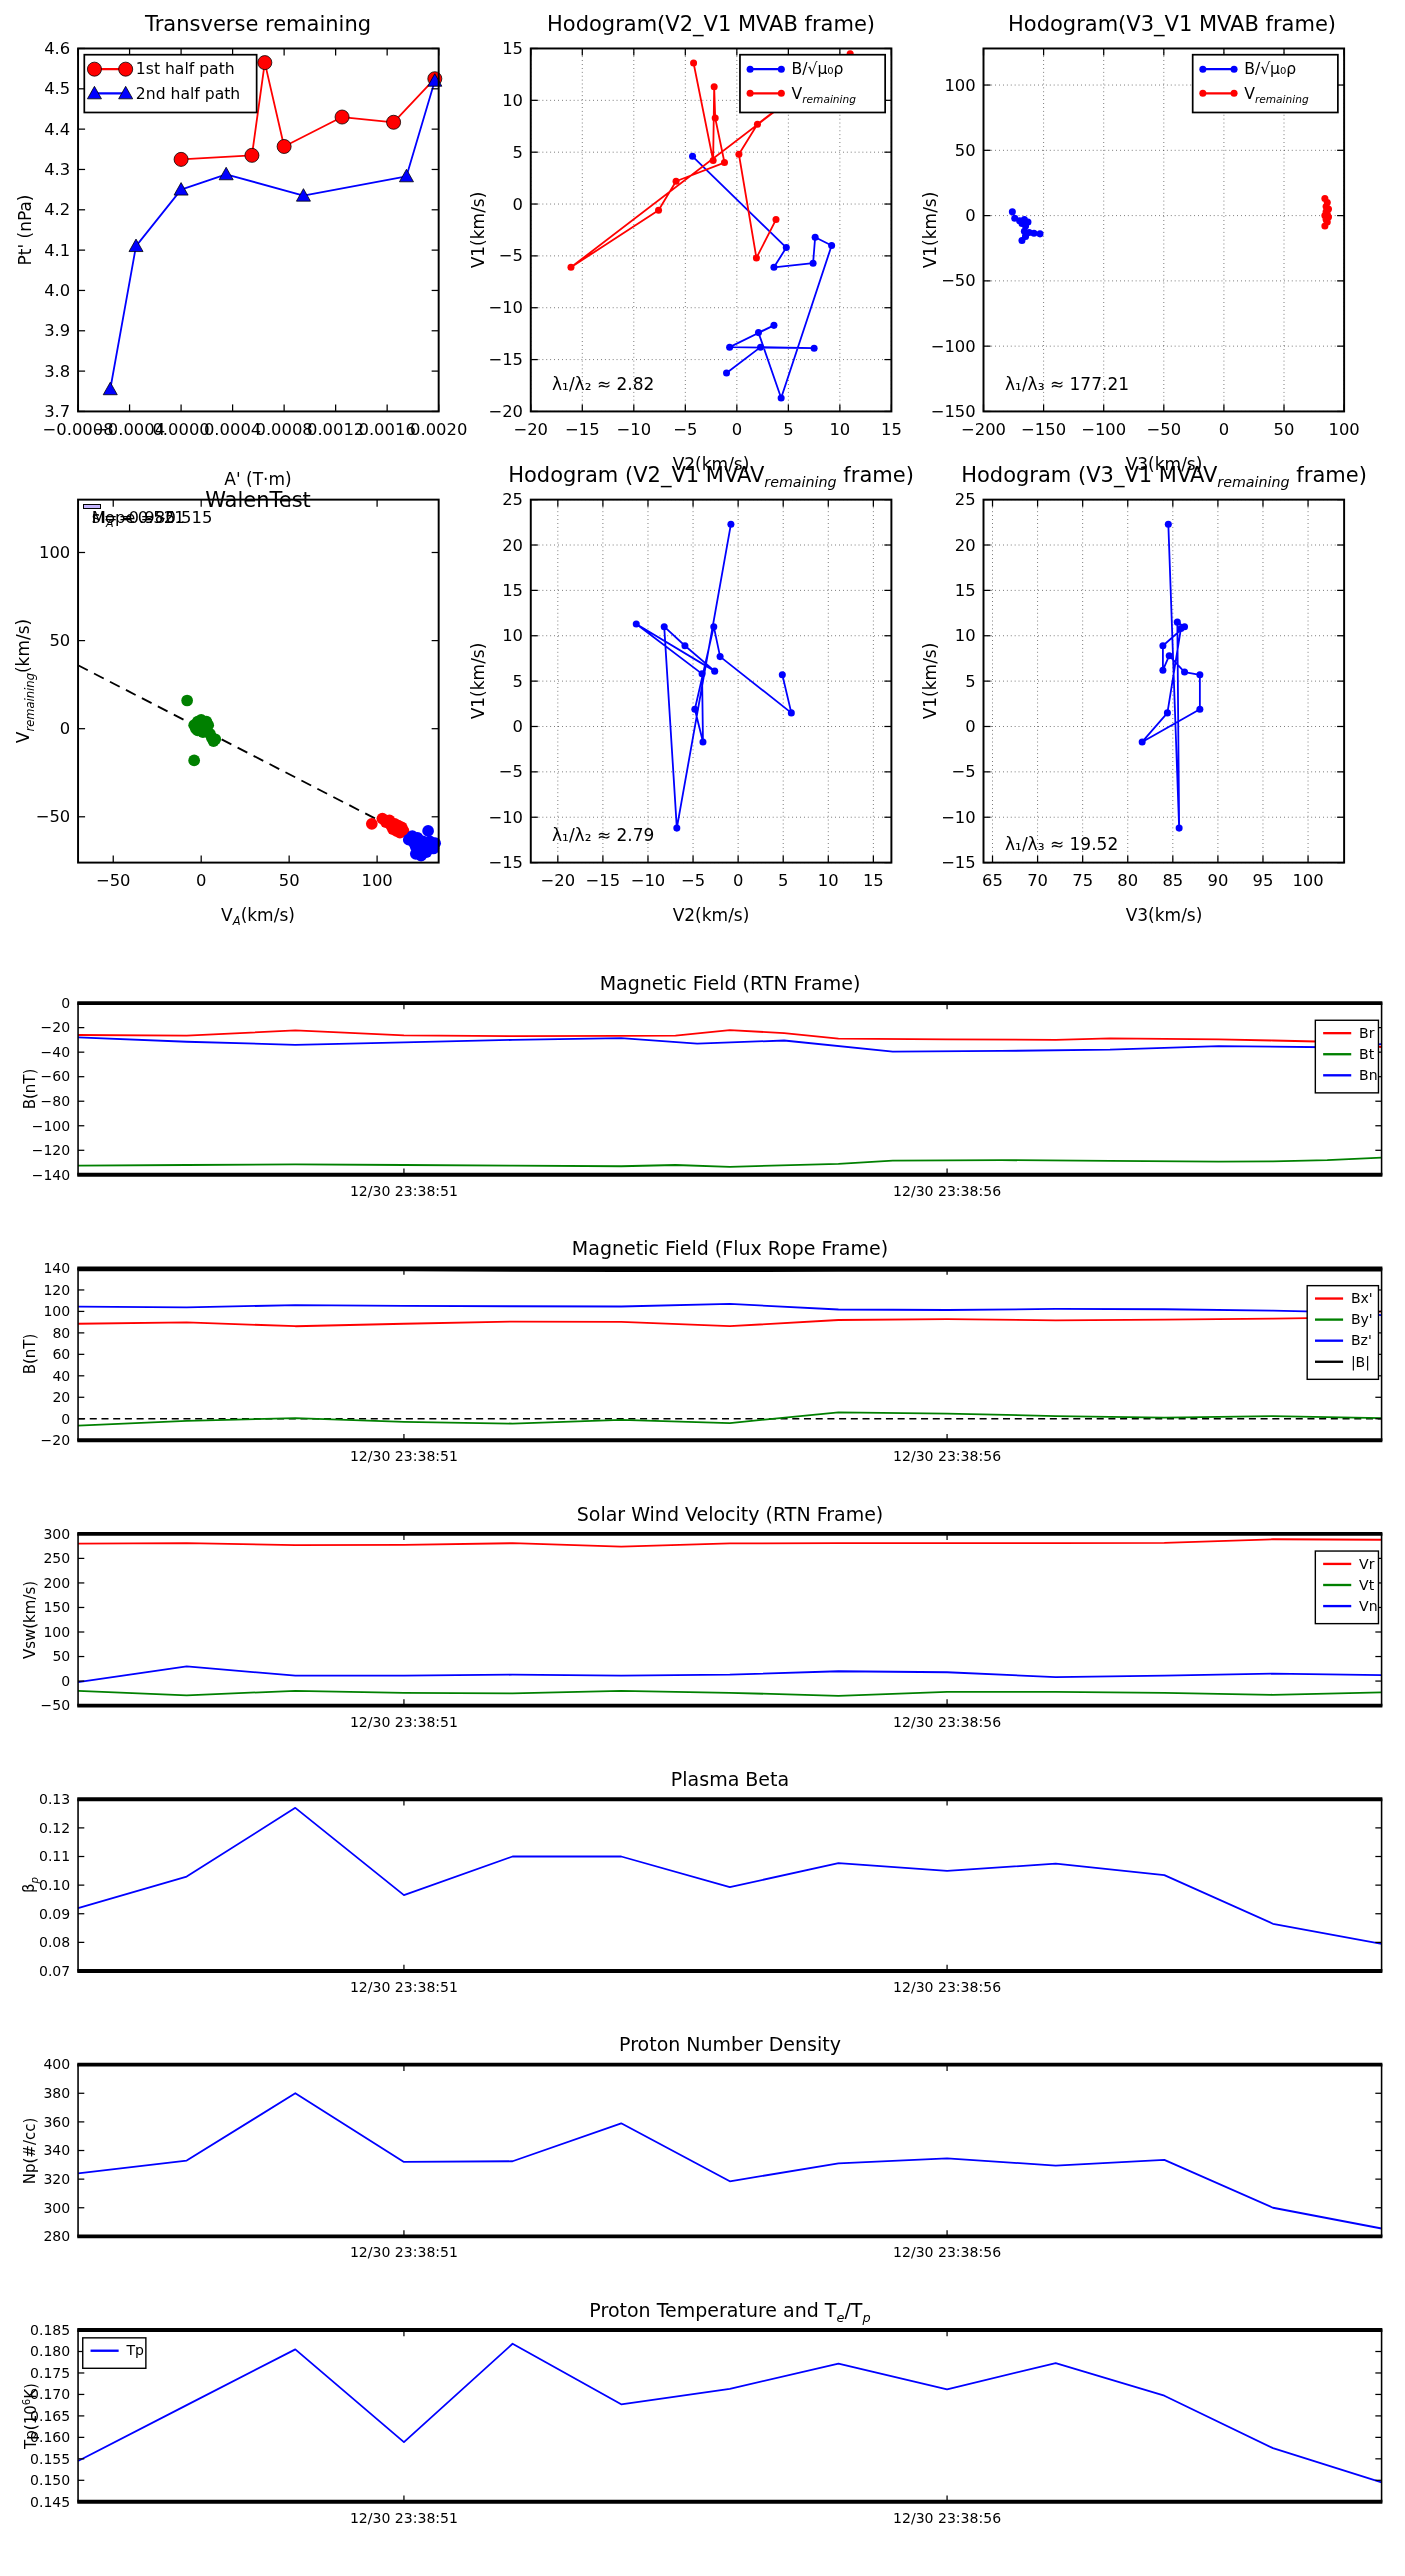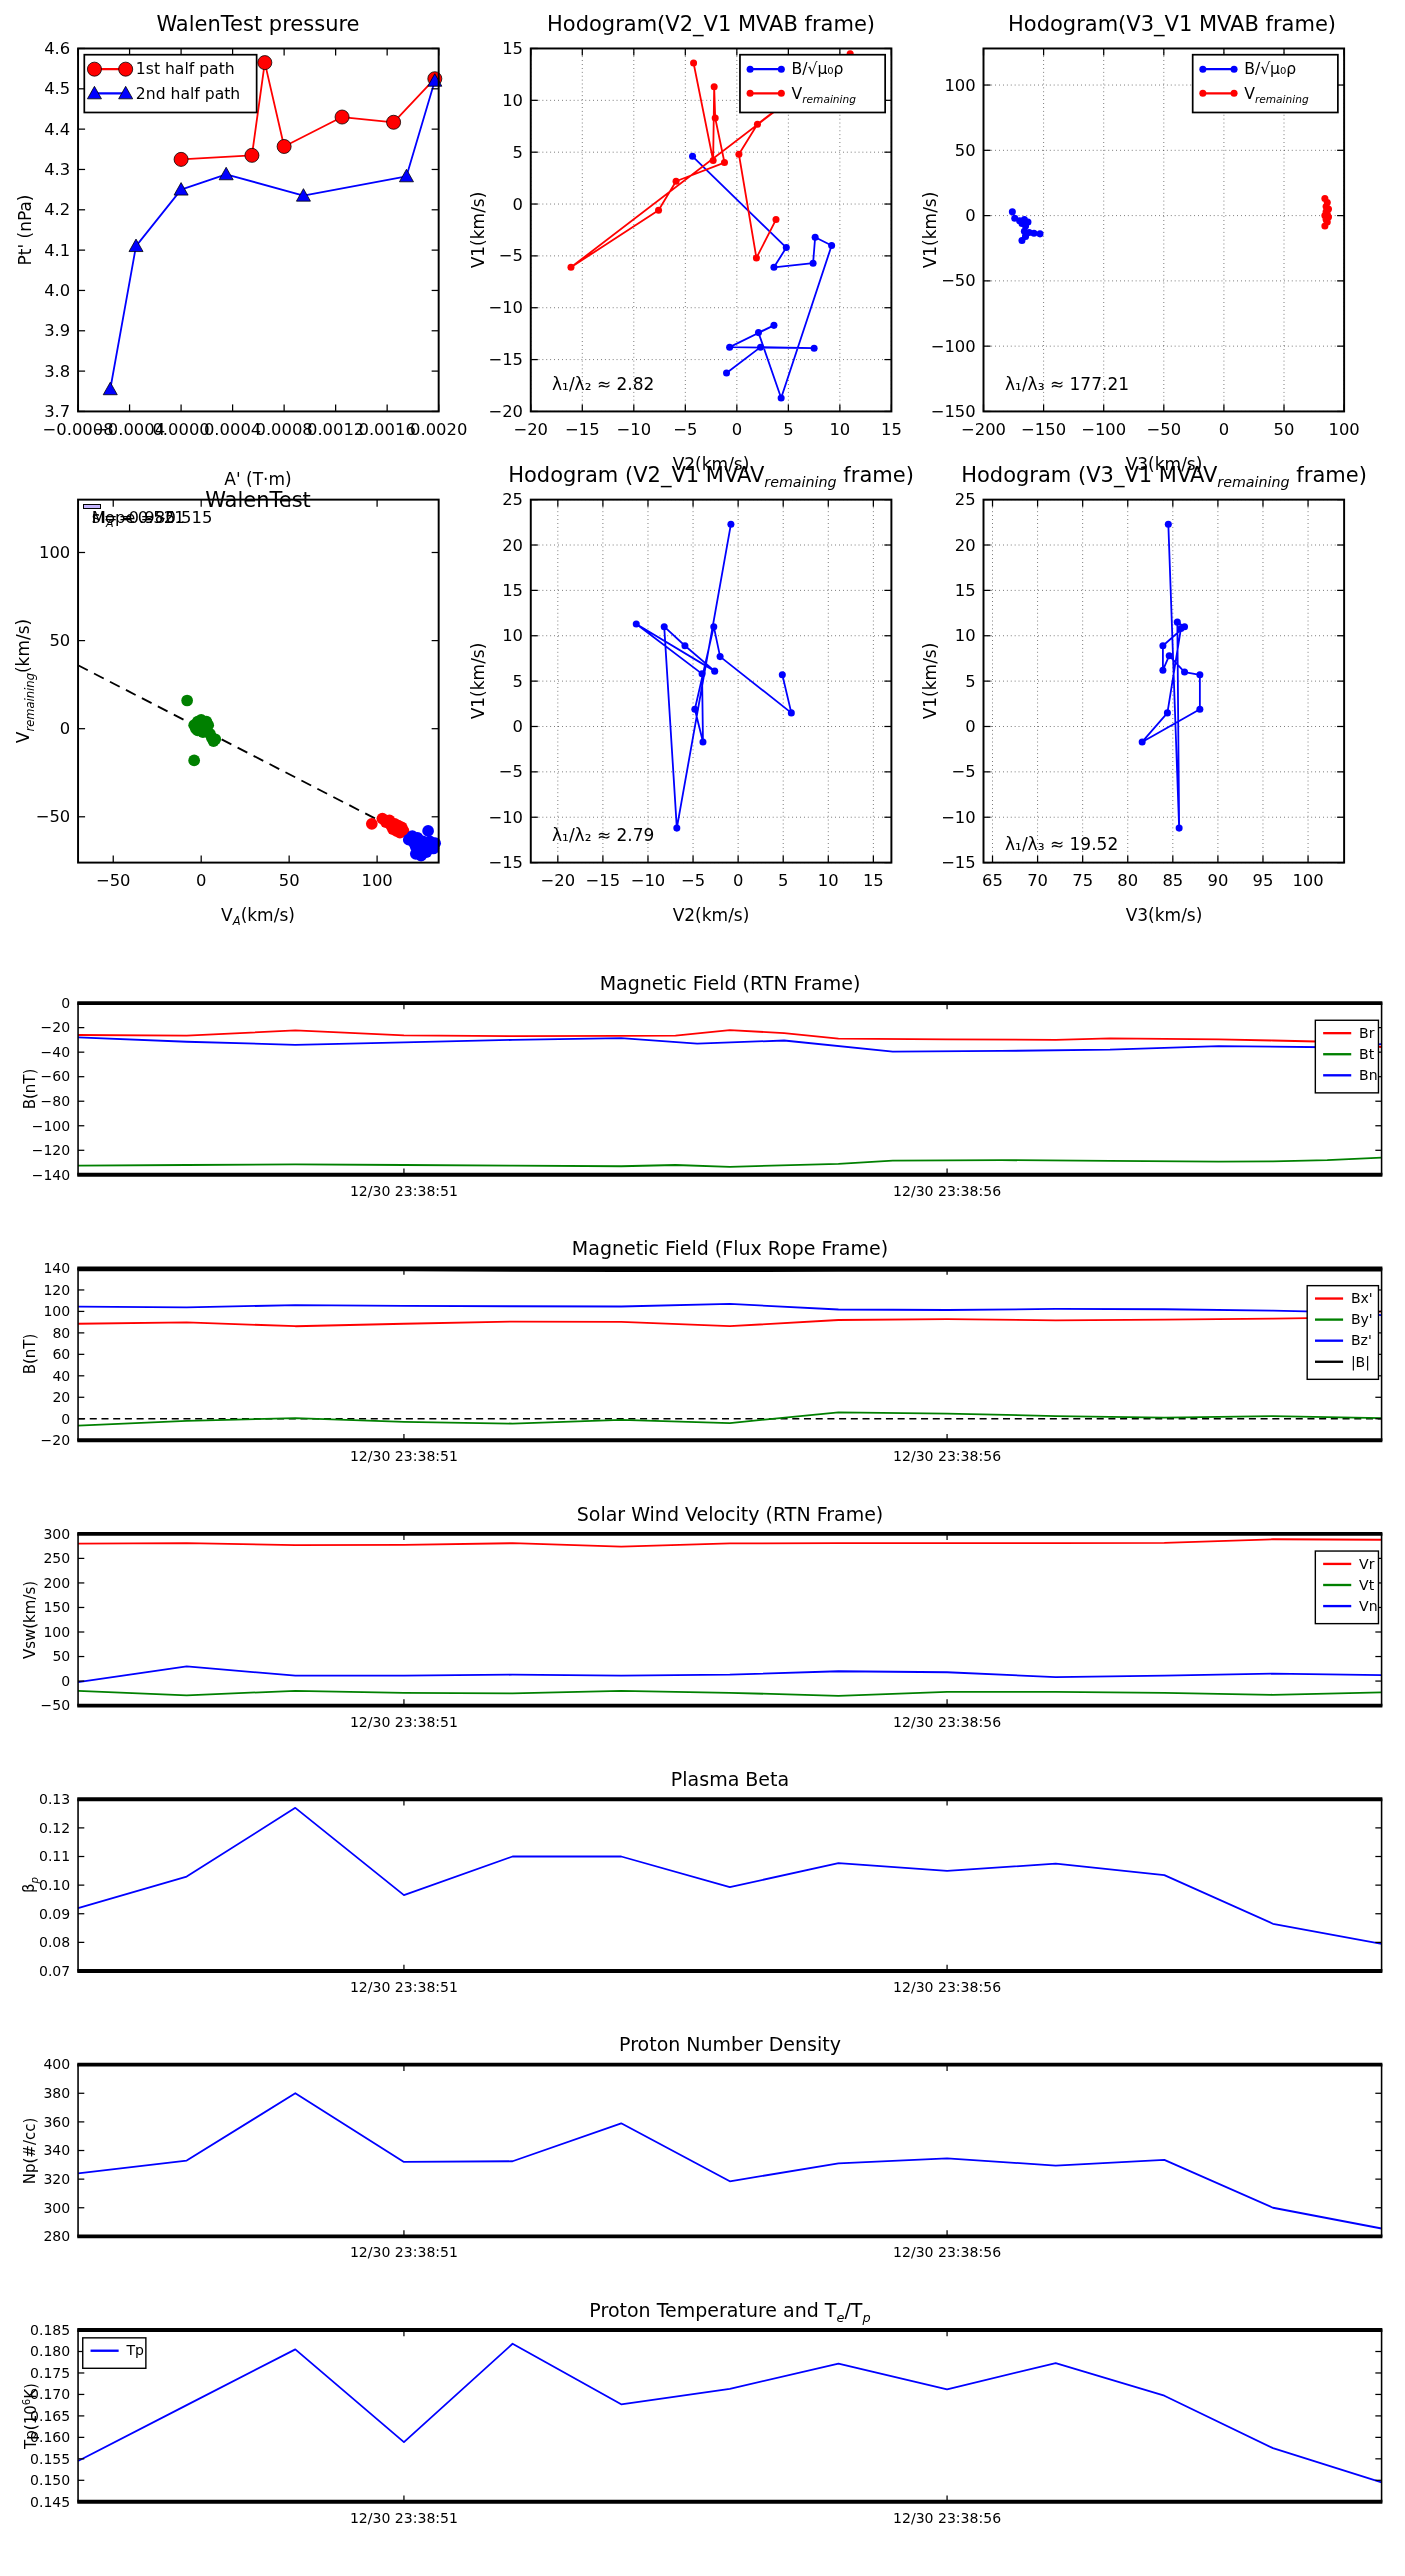--- a/index.html
+++ b/index.html
@@ -905,21 +905,21 @@
       </g>
       <g>
         <rect x="106" y="2995" width="80.88" height="39" fill="#fff" stroke="#000" stroke-width="1.8"></rect>
         <line x1="116" y1="3011.5" x2="152" y2="3011.5" stroke="#0000ff" stroke-width="3"></line>
         <text x="162" y="3011.5" dy="0.34em" font-size="18" fill="#000"><tspan>Tp</tspan></text>
       </g>
     </g>
   </svg>
 
 <div class="chart-labels">
-  <div class="ctitle" style="left: 258px; top: 11.7px; font-size: 21px;">WalenTest pressure</div>
+  <div class="ctitle" style="left: 258px; top: 11.7px; font-size: 21px;">Transverse remaining</div>
   <div class="cxlabel" style="left: 258px; top: 454px; font-size: 17px; margin-top: 15px;">A' (T·m)</div>
   <div class="cylabel" style="left: 25px; top: 230px; font-size: 17px;">Pt' (nPa)</div>
 </div>
 <div class="chart-labels">
   <div class="ctitle" style="left: 711px; top: 11.7px; font-size: 21px;">Hodogram(V2_V1 MVAB frame)</div>
   <div class="cxlabel" style="left: 711px; top: 454px; font-size: 17px;">V2(km/s)</div>
   <div class="cylabel" style="left: 478px; top: 230px; font-size: 17px;">V1(km/s)</div>
   <div class="cannot" style="left: 552px; top: 374px;">λ₁/λ₂ ≈ 2.82</div>
 </div>
 <div class="chart-labels">

